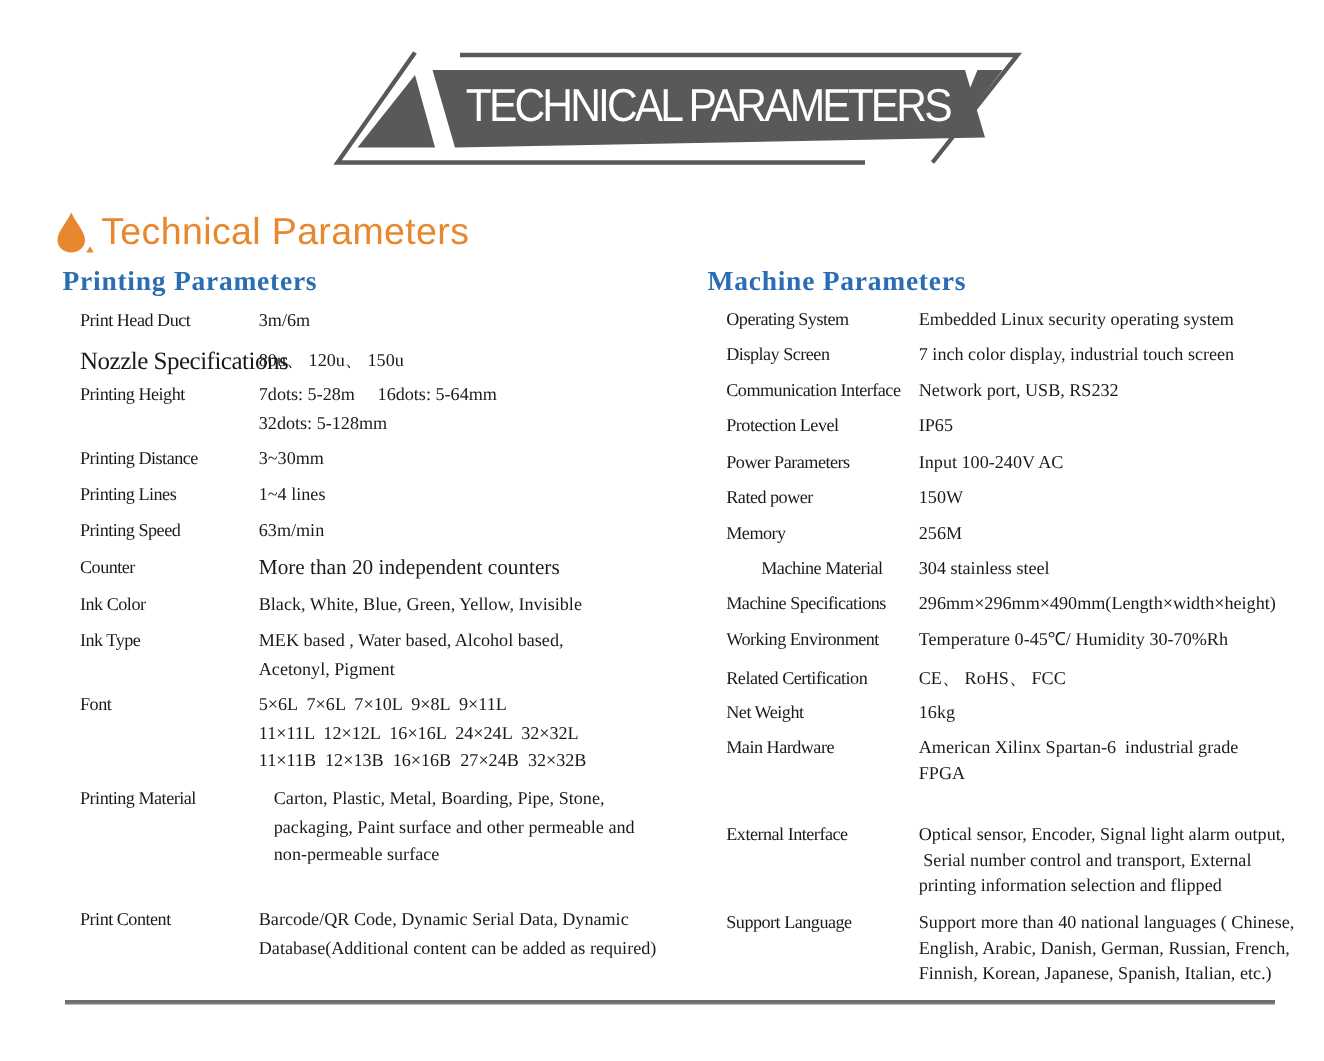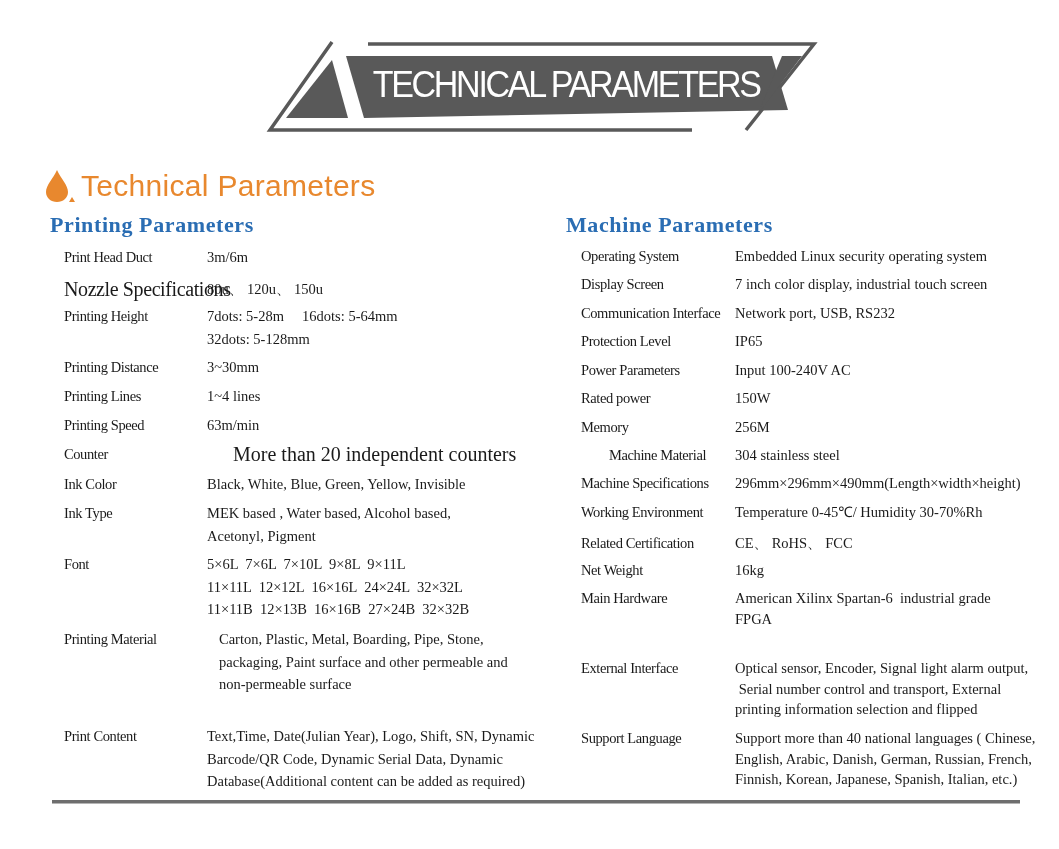--- a/index.html
+++ b/index.html
@@ -67,21 +67,21 @@
     </div>
     <div class="label" style="left: 64px; top: 385px; font-size: 14.5px; line-height: 22.5px;">Printing Lines</div>
     <div class="value" style="left: 207px; top: 385px; font-size: 14.5px; line-height: 22.5px;">
       <span class="line" style="white-space: pre;">1~4 lines</span>
     </div>
     <div class="label" style="left: 64px; top: 414px; font-size: 14.5px; line-height: 22.5px;">Printing Speed</div>
     <div class="value" style="left: 207px; top: 414px; font-size: 14.5px; line-height: 22.5px;">
       <span class="line" style="white-space: pre;">63m/min</span>
     </div>
     <div class="label" style="left: 64px; top: 443px; font-size: 14.5px; line-height: 22.5px;">Counter</div>
-    <div class="value" style="left: 207px; top: 443px; font-size: 20px; line-height: 22.5px; margin-left: 26px;">
+    <div class="value" style="left: 207px; top: 443px; font-size: 17px; line-height: 22.5px;">
       <span class="line" style="white-space: pre;">More than 20 independent counters</span>
     </div>
     <div class="label" style="left: 64px; top: 473px; font-size: 14.5px; line-height: 22.5px;">Ink Color</div>
     <div class="value" style="left: 207px; top: 473px; font-size: 14.5px; line-height: 22.5px;">
       <span class="line" style="white-space: pre;">Black, White, Blue, Green, Yellow, Invisible</span>
     </div>
     <div class="label" style="left: 64px; top: 502px; font-size: 14.5px; line-height: 22.5px;">Ink Type</div>
     <div class="value" style="left: 207px; top: 502px; font-size: 14.5px; line-height: 22.5px;">
       <span class="line" style="white-space: pre;">MEK based , Water based, Alcohol based,</span>
       <span class="line" style="white-space: pre;">Acetonyl, Pigment</span>
@@ -93,21 +93,20 @@
       <span class="line" style="white-space: pre;">11×11B  12×13B  16×16B  27×24B  32×32B</span>
     </div>
     <div class="label" style="left: 64px; top: 628px; font-size: 14.5px; line-height: 22.5px;">Printing Material</div>
     <div class="value" style="left: 207px; top: 628px; font-size: 14.5px; line-height: 22.5px; margin-left: 12px;">
       <span class="line" style="white-space: pre;">Carton, Plastic, Metal, Boarding, Pipe, Stone,</span>
       <span class="line" style="white-space: pre;">packaging, Paint surface and other permeable and</span>
       <span class="line" style="white-space: pre;">non-permeable surface</span>
     </div>
     <div class="label" style="left: 64px; top: 725px; font-size: 14.5px; line-height: 22.5px;">Print Content</div>
     <div class="value" style="left: 207px; top: 725px; font-size: 14.5px; line-height: 22.5px;">
-      <span class="line" style="white-space: pre;">Text,Time, Date(Julian Year), Logo, Shift, SN, Dynamic</span>
       <span class="line" style="white-space: pre;">Barcode/QR Code, Dynamic Serial Data, Dynamic</span>
       <span class="line" style="white-space: pre;">Database(Additional content can be added as required)</span>
     </div>
   </div>
 
 <div id="machine-table">
     <div class="label" style="left: 581px; top: 246px; font-size: 14.5px; line-height: 20.5px;">Operating System</div>
     <div class="value" style="left: 735px; top: 246px; font-size: 14.5px; line-height: 20.5px;">
       <span class="line" style="white-space: pre;">Embedded Linux security operating system</span>
     </div>

